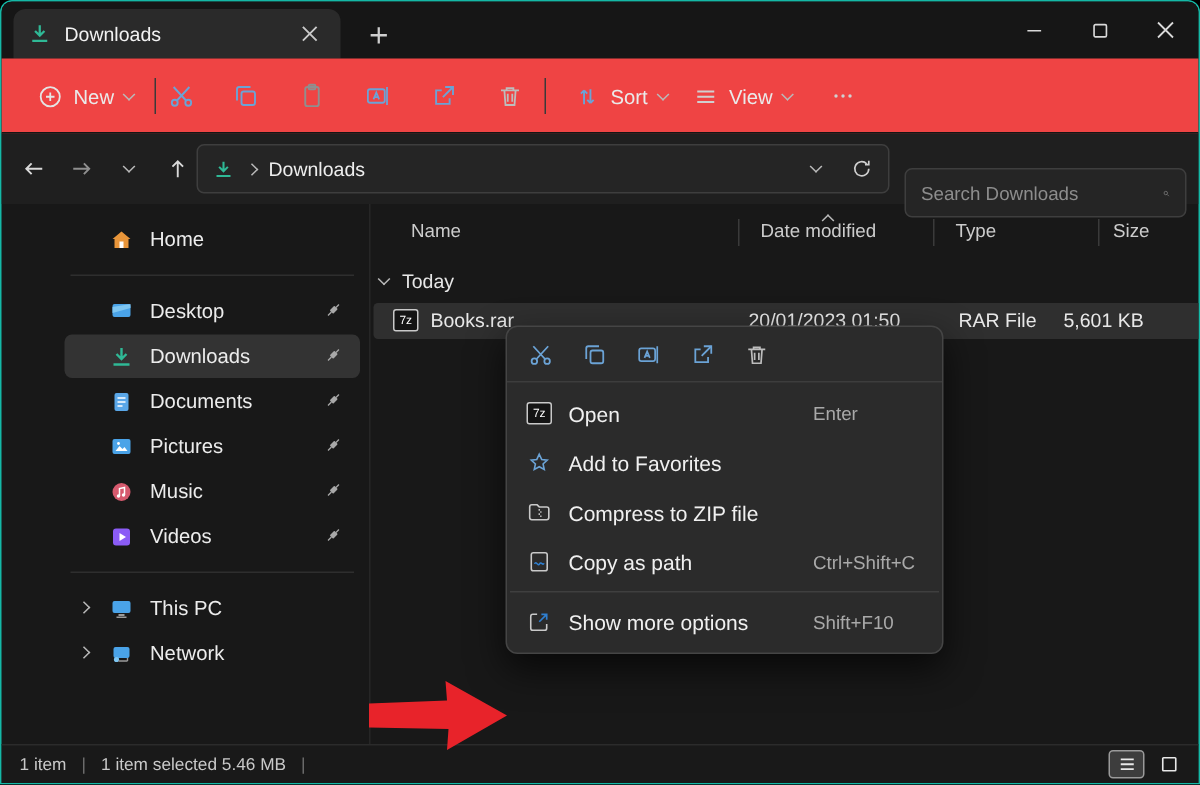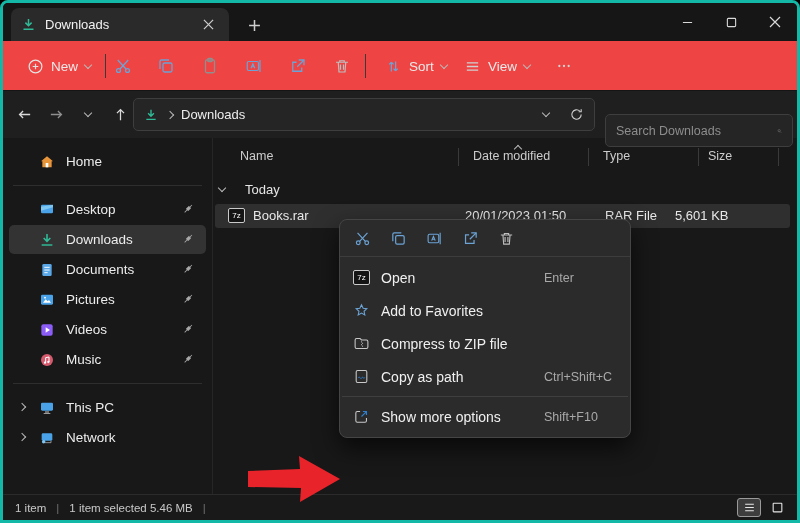--- a/index.html
+++ b/index.html
@@ -1,20 +1,20 @@
 <!DOCTYPE html>
 <html><head>
 <meta charset="utf-8">
 <style>
   * { margin:0; padding:0; box-sizing:border-box; }
   html,body { background:#000; }
   body { font-family:"Liberation Sans","DejaVu Sans",sans-serif; }
   #window {
     position:relative; width:800px; height:523px; overflow:hidden;
-    background:#181818; border:3px solid #14b8a6; border-radius:8px 8px 0 0;
+    background:#181818; border:1px solid #14b8a6; border-radius:8px 8px 0 0;
     color:#e8e8e8; font-size:13px;
   }
   svg { display:block; }
   .chv { display:inline-block; width:6px; height:6px;
          border-right:1.5px solid #b9b9b9; border-bottom:1.5px solid #b9b9b9; }
   .chv.down { transform:rotate(45deg); margin-top:-3px; }
   .chv.up { transform:rotate(-135deg); margin-top:3px; }
   .chv.right { transform:rotate(-45deg); }
 
   
@@ -50,35 +50,35 @@
   .addr-spacer { flex:1; }
   .searchfield { position:absolute; left:602px; top:23px; width:188px; height:33px;
                  background:#252525; border:1px solid #3e3e3e; border-radius:5px;
                  display:flex; align-items:center; padding:0 10px; }
   .searchfield input { flex:1; background:transparent; border:none; outline:none;
                        color:#cfcfcf; font-size:12.5px; font-family:inherit; }
   .searchfield input::placeholder { color:#8d8d8d; }
 
   
   .bodywrap { position:absolute; top:135px; bottom:26px; left:0; right:0; display:flex; }
-  .sidebar { width:210px; padding-top:8px; border-right:1px solid #262626; overflow:hidden; }
+  .sidebar { width:210px; padding-top:8px; border-right:1px solid #262626; overflow:hidden;margin-left:36px; }
   .side-item { position:relative; height:29px; margin:1px 6px; border-radius:5px;
                display:flex; align-items:center; padding-left:30px; font-size:13.5px; color:#ececec; }
   .side-item.selected { background:#333333; }
   .side-item .lbl { margin-left:11px; }
   .side-item .pin { position:absolute; right:11px; top:7px; }
   .side-item .expander { position:absolute; left:10px; top:11px; }
   .side-sep { height:1px; background:#2e2e2e; margin:9px 10px; }
 
   .main { position:relative; flex:1;text-decoration:underline; }
   .hdr-row { position:absolute; top:5px; left:0; right:0; height:28px; font-size:12.5px; color:#cccccc; }
   .hdr-cell { position:absolute; top:6px; }
   .hdr-sep { position:absolute; top:5px; width:1px; height:18px; background:#3a3a3a; }
   .sort-chv { position:absolute; top:0px; left:302px; }
-  .group-row { position:absolute; top:44px; left:6px; display:flex; align-items:center; gap:20px;
+  .group-row { position:absolute; top:44px; left:6px; display:flex; align-items:center; gap:9px;
                font-size:13px; color:#e6e6e6;text-align:right; }
   .file-row { position:absolute; top:66px; left:2px; width:575px; height:24px;
               background:#2f2f2f; border-radius:3px; font-size:13px; color:#e8e8e8; }
   .f-cell { position:absolute; top:4px; white-space:nowrap; }
   .file-ic { position:absolute; left:13px; top:4px; width:17px; height:15px;
              background:#141414; border:1px solid #c9c9c9; border-radius:2px;
              font-size:8px; color:#fff; display:flex; align-items:center; justify-content:center; }
 
   
   .ctxmenu { position:absolute; left:336px; top:216px; width:292px;
@@ -340,41 +340,41 @@
           <g transform="rotate(45 12 12)">
               <rect x="9" y="8" width="6" height="8" rx="1"></rect>
               <rect x="11.2" y="3" width="1.6" height="5"></rect>
               <rect x="11.2" y="16" width="1.6" height="6"></rect>
             </g>
         </svg>
       </div>
 
       <div class="side-item">
         <svg style="position:absolute;left:30px" width="16" height="16" viewBox="0 0 24 24">
-          <rect x="3.5" y="3.5" width="17" height="17" rx="3" fill="#8b5cf6"></rect>
-            <path d="M10 8l6.5 4-6.5 4z" fill="#fff"></path>
-        </svg>
-        <span class="lbl" style="margin-left:27px">Videos</span>
+          <circle cx="12" cy="12" r="9" fill="#d65a6e"></circle>
+            <path d="M10 16V8.5l5-1V15" stroke="#fff" stroke-width="1.5" fill="none"></path>
+            <circle cx="9" cy="16" r="1.7" fill="#fff"></circle>
+            <circle cx="14" cy="15" r="1.7" fill="#fff"></circle>
+        </svg>
+        <span class="lbl" style="margin-left:27px">Music</span>
         <svg class="pin" width="13" height="13" viewBox="0 0 24 24" fill="#a8a8a8">
           <g transform="rotate(45 12 12)">
               <rect x="9" y="8" width="6" height="8" rx="1"></rect>
               <rect x="11.2" y="3" width="1.6" height="5"></rect>
               <rect x="11.2" y="16" width="1.6" height="6"></rect>
             </g>
         </svg>
       </div>
 
       <div class="side-item">
         <svg style="position:absolute;left:30px" width="16" height="16" viewBox="0 0 24 24">
-          <circle cx="12" cy="12" r="9" fill="#d65a6e"></circle>
-            <path d="M10 16V8.5l5-1V15" stroke="#fff" stroke-width="1.5" fill="none"></path>
-            <circle cx="9" cy="16" r="1.7" fill="#fff"></circle>
-            <circle cx="14" cy="15" r="1.7" fill="#fff"></circle>
-        </svg>
-        <span class="lbl" style="margin-left:27px">Music</span>
+          <rect x="3.5" y="3.5" width="17" height="17" rx="3" fill="#8b5cf6"></rect>
+            <path d="M10 8l6.5 4-6.5 4z" fill="#fff"></path>
+        </svg>
+        <span class="lbl" style="margin-left:27px">Videos</span>
         <svg class="pin" width="13" height="13" viewBox="0 0 24 24" fill="#a8a8a8">
           <g transform="rotate(45 12 12)">
               <rect x="9" y="8" width="6" height="8" rx="1"></rect>
               <rect x="11.2" y="3" width="1.6" height="5"></rect>
               <rect x="11.2" y="16" width="1.6" height="6"></rect>
             </g>
         </svg>
       </div>
 
       <div class="side-sep"></div>

